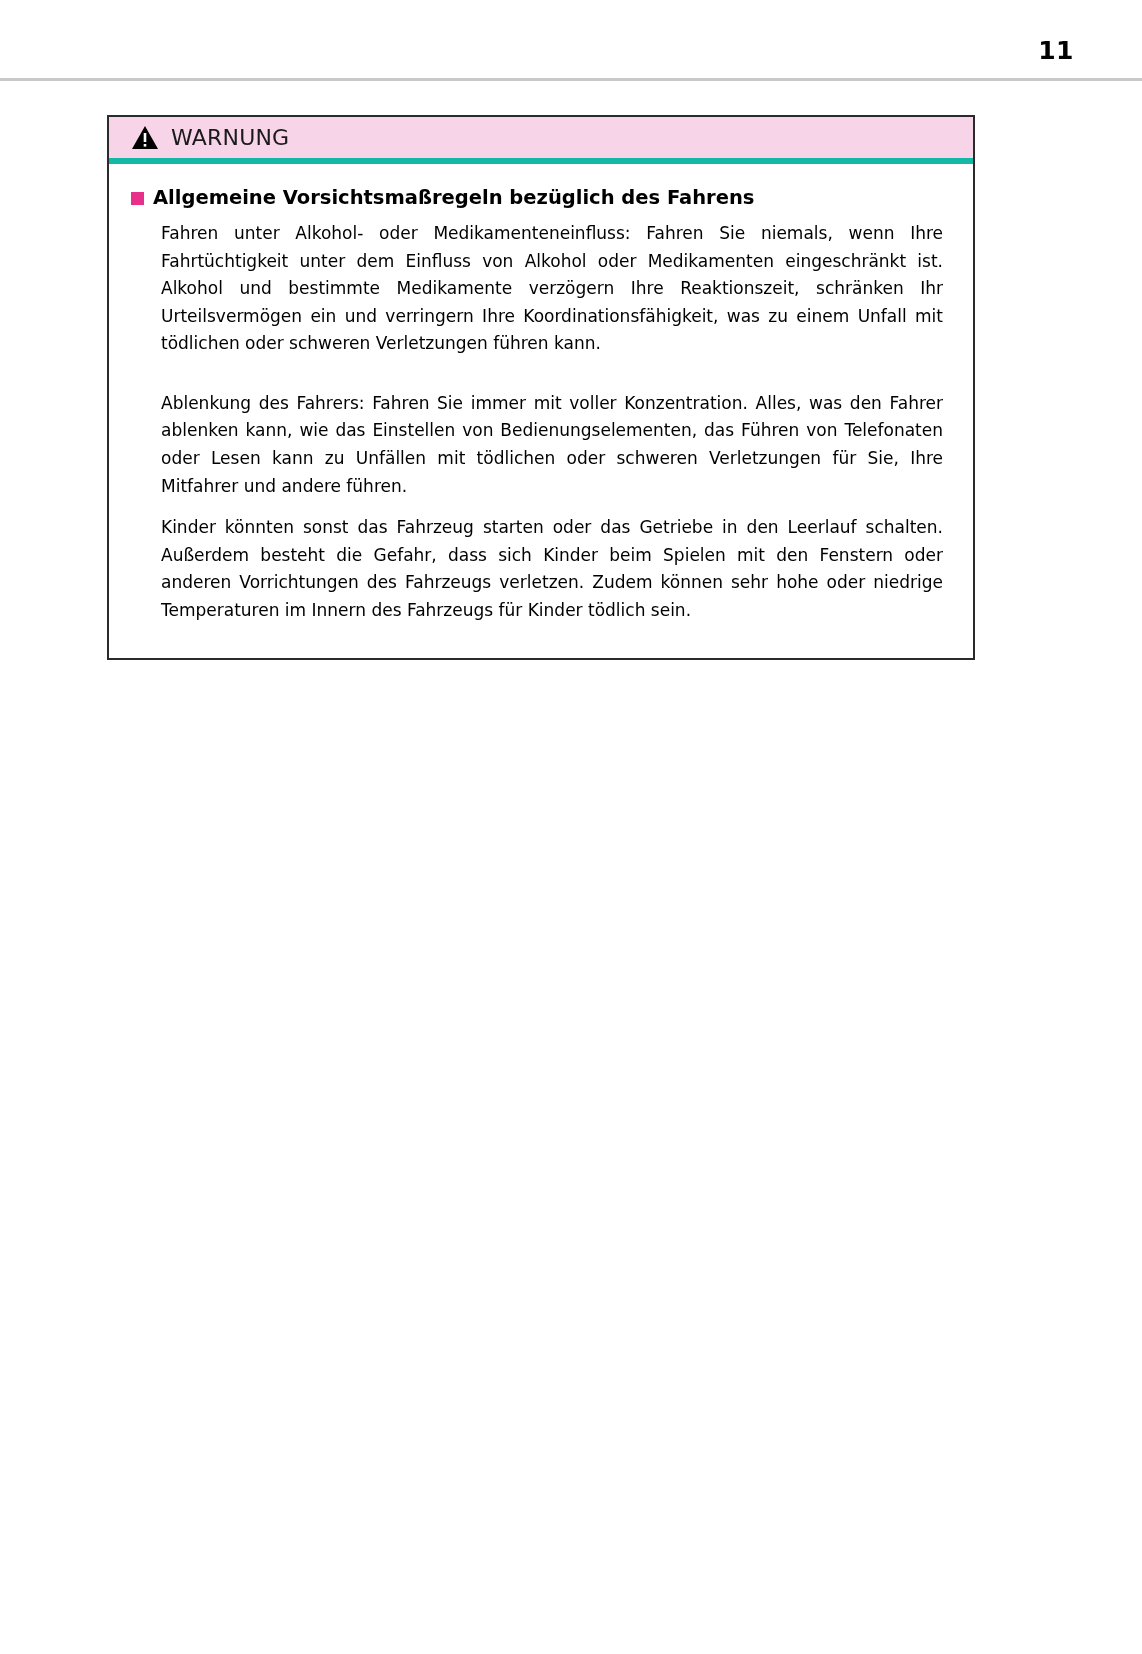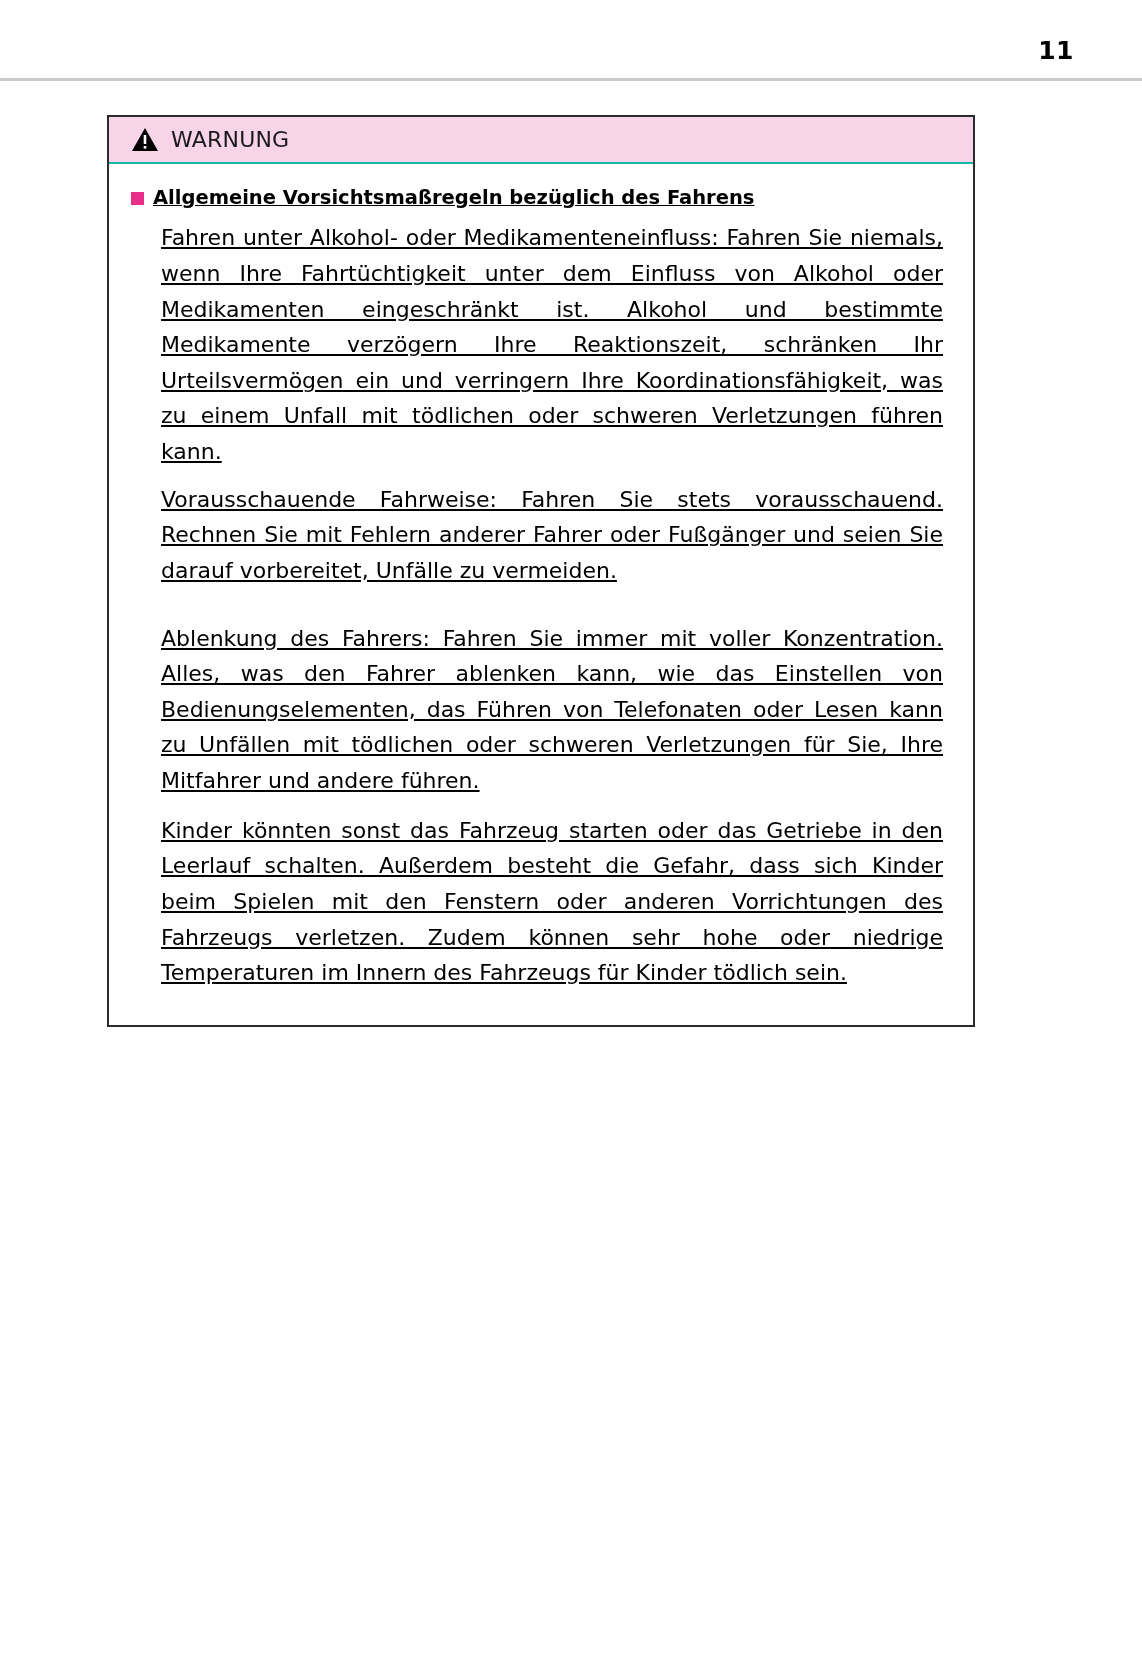--- a/index.html
+++ b/index.html
@@ -52,21 +52,21 @@
     position: absolute;
     left: 107px;
     top: 115px;
     width: 868px;
     border: 2px solid #2b2b2b;
     box-sizing: border-box;
     background: #ffffff;
   }
   .warning-title-bar {
     background: #f7d4e8;
-    border-bottom: 2px solid #14b8a6;
+    border-bottom: 6px solid #14b8a6;
     height: 47px;
     display: flex;
     align-items: center;
     padding-left: 22px;
     box-sizing: border-box;
   }
   .warn-triangle {
     width: 28px;
     height: 25px;
     position: relative;
@@ -74,21 +74,20 @@
     flex: 0 0 auto;
   }
   .warning-title-text {
     font-size: 22px;
     color: #1a1a1a;
     font-family: "DejaVu Sans", sans-serif;
     letter-spacing: 0.2px;
   }
   .warning-body {
     padding: 16px 26px 26px 22px;
-    text-decoration: underline;
   }
 
   .section-heading {
     display: flex;
     align-items: flex-start;
     margin-top: 4px;
     margin-bottom: 8px;
   }
   .sq-bullet {
     width: 13px;
@@ -98,21 +97,21 @@
     margin-top: 8px;
     flex: 0 0 auto;
   }
   .section-heading-text {
     font-size: 19.5px;
     font-weight: bold;
     line-height: 1.45;
     font-family: "DejaVu Sans", sans-serif;
   }
   .para {
-    font-size: 22px;
+    font-size: 17px;
     line-height: 1.62;
     text-align: justify;
     text-justify: inter-word;
     margin: 0 0 12px 0;
     padding-left: 30px;
     padding-right: 4px;
     font-family: "DejaVu Sans", sans-serif;
   }
   .para:last-child {
     margin-bottom: 8px;
@@ -145,21 +144,20 @@
       <span class="warning-title-text">WARNUNG</span>
     </div>
 
     <div class="warning-body">
 
       <div class="section-heading">
         <span class="sq-bullet"></span>
         <span class="section-heading-text">Allgemeine Vorsichtsmaßregeln bezüglich des Fahrens</span>
       </div>
       <p class="para">Fahren unter Alkohol- oder Medikamenteneinfluss: Fahren Sie niemals, wenn Ihre Fahrtüchtigkeit unter dem Einfluss von Alkohol oder Medikamenten eingeschränkt ist. Alkohol und bestimmte Medikamente verzögern Ihre Reaktionszeit, schränken Ihr Urteilsvermögen ein und verringern Ihre Koordinationsfähigkeit, was zu einem Unfall mit tödlichen oder schweren Verletzungen führen kann.</p>
-      <p class="para">Vorausschauende Fahrweise: Fahren Sie stets vorausschauend. Rechnen Sie mit Fehlern anderer Fahrer oder Fußgänger und seien Sie darauf vorbereitet, Unfälle zu vermeiden.</p>
       <p class="para tight">Ablenkung des Fahrers: Fahren Sie immer mit voller Konzentration. Alles, was den Fahrer ablenken kann, wie das Einstellen von Bedienungselementen, das Führen von Telefonaten oder Lesen kann zu Unfällen mit tödlichen oder schweren Verletzungen für Sie, Ihre Mitfahrer und andere führen.</p>
 
       <p class="para">Kinder könnten sonst das Fahrzeug starten oder das Getriebe in den Leerlauf schalten. Außerdem besteht die Gefahr, dass sich Kinder beim Spielen mit den Fenstern oder anderen Vorrichtungen des Fahrzeugs verletzen. Zudem können sehr hohe oder niedrige Temperaturen im Innern des Fahrzeugs für Kinder tödlich sein.</p>
 
     </div>
   </div>
 
 </div>
 
 </body></html>

